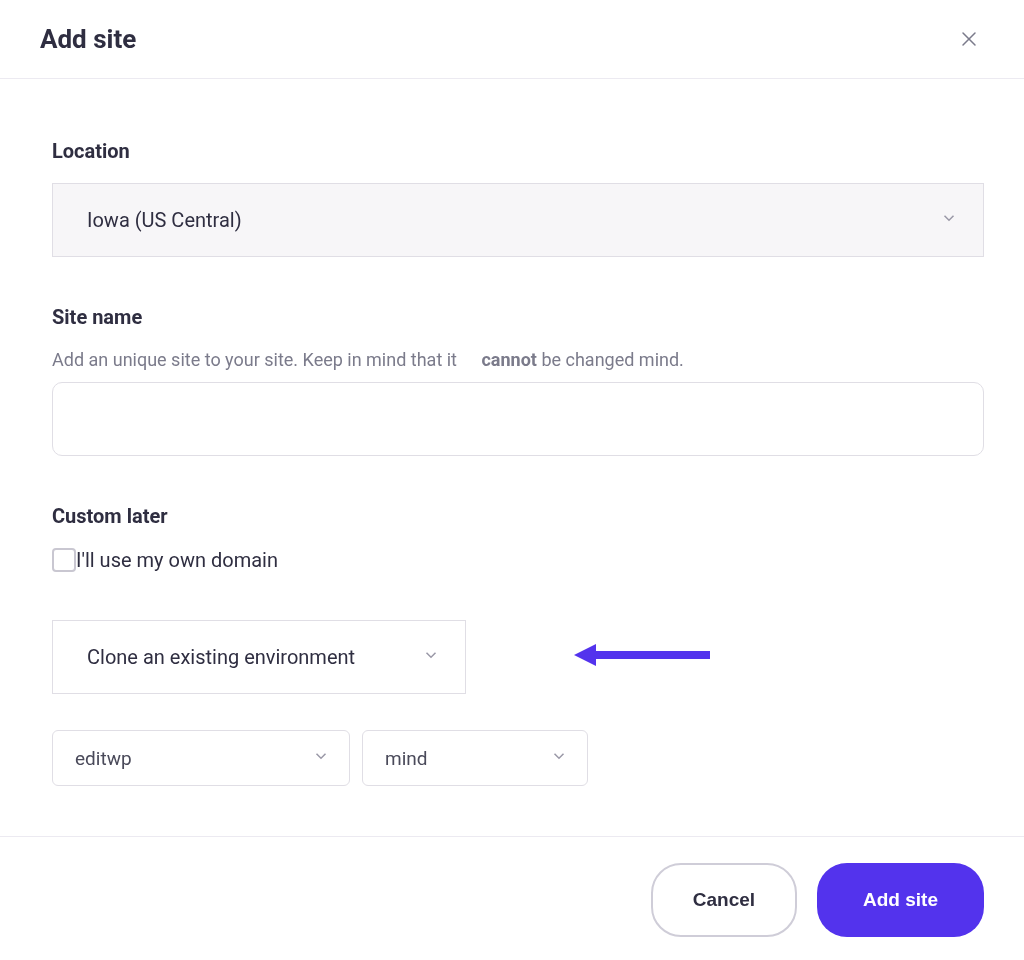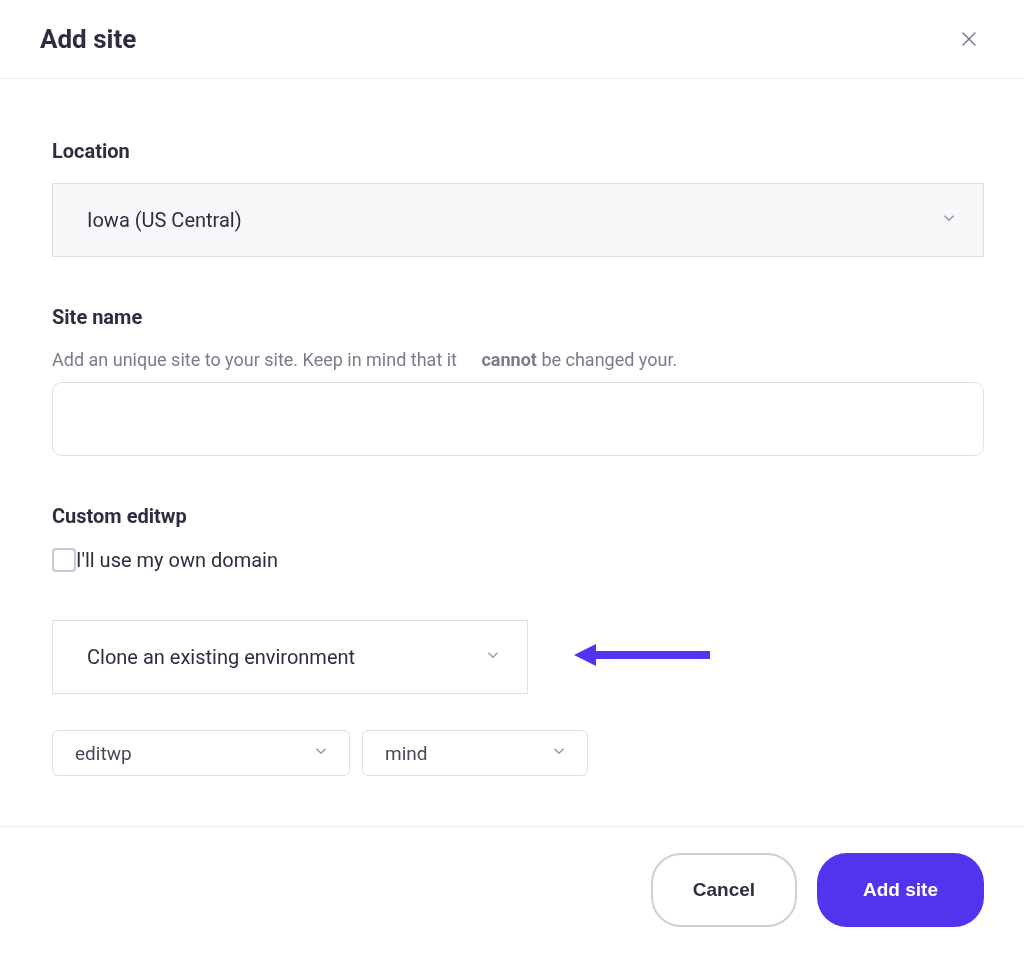--- a/index.html
+++ b/index.html
@@ -40,21 +40,21 @@
     padding: 0 50px 0 34px;
     font-size: 20px;
     color: #2f2e41;
     display: flex; align-items: center;
     cursor: pointer;
   }
   .select-box.white {
     background: #fff;
   }
   .select-box.small {
-    height: 46px; border-radius: 6px; padding-left: 22px; font-size: 19px;
+    height: 56px; border-radius: 6px; padding-left: 22px; font-size: 19px;
     color: #4a4a5a;
   }
   .chev {
     position: absolute; right: 26px; top: 50%; transform: translateY(-50%);
     pointer-events: none;
   }
   .chev svg { width: 18px; height: 18px; stroke: #9a98a7; fill: none; stroke-width: 2; }
   .help {
     margin: 0 0 12px 0; font-size: 18px; color: #7b7b8b;
   }
@@ -66,21 +66,21 @@
   }
   .cb-row { display: flex; align-items: center; }
   .cb {
     width: 24px; height: 24px; border: 2px solid #c9c7d1; border-radius: 4px;
     background: #fff; cursor: pointer;
   }
   .cb-label { font-size: 20px; color: #2f2e41; }
   .row-selects { display: flex; gap: 12px; }
   .row-selects .select-wrap { width: 298px; }
   .row-selects .select-wrap.narrow { width: 226px; }
-  .env-wrap { width: 476px; margin-top: 19px; }
+  .env-wrap { width: 414px; margin-top: 19px; }
   .arrow {
     position: absolute; left: 520px; top: 50%; transform: translateY(-50%);
   }
   .arrow svg { width: 140px; height: 28px; }
   .footer {
     border-top: 1px solid #eceaf1;
     padding: 26px 40px;
     display: flex; justify-content: flex-end; gap: 20px;
   }
   .btn {
@@ -124,27 +124,27 @@
           <svg viewBox="0 0 24 24">
               <polyline points="6 9 12 15 18 9"></polyline>
             </svg>
         </span>
       </div>
     </div>
 
     <div class="group">
       <div class="field-label">Site name</div>
       <p class="help">
-        <span>Add an unique site to your site. Keep in mind that it </span><b>cannot</b><span> be changed your.</span>
+        <span>Add an unique site to your site. Keep in mind that it </span><b>cannot</b><span> be changed mind.</span>
       </p>
       <input type="text" class="text-input" value="" style="">
     </div>
 
     <div class="group">
-      <div class="field-label">Custom editwp</div>
+      <div class="field-label">Custom later</div>
       <div class="cb-row">
         <div class="cb" role="checkbox" aria-checked="false"></div>
         <span class="cb-label">I'll use my own domain</span>
       </div>
     </div>
 
     <div class="group" style="position:relative; margin-bottom:36px;">
       <div class="select-wrap env-wrap">
         <div class="select-box white">
           <span>Clone an existing environment</span>

